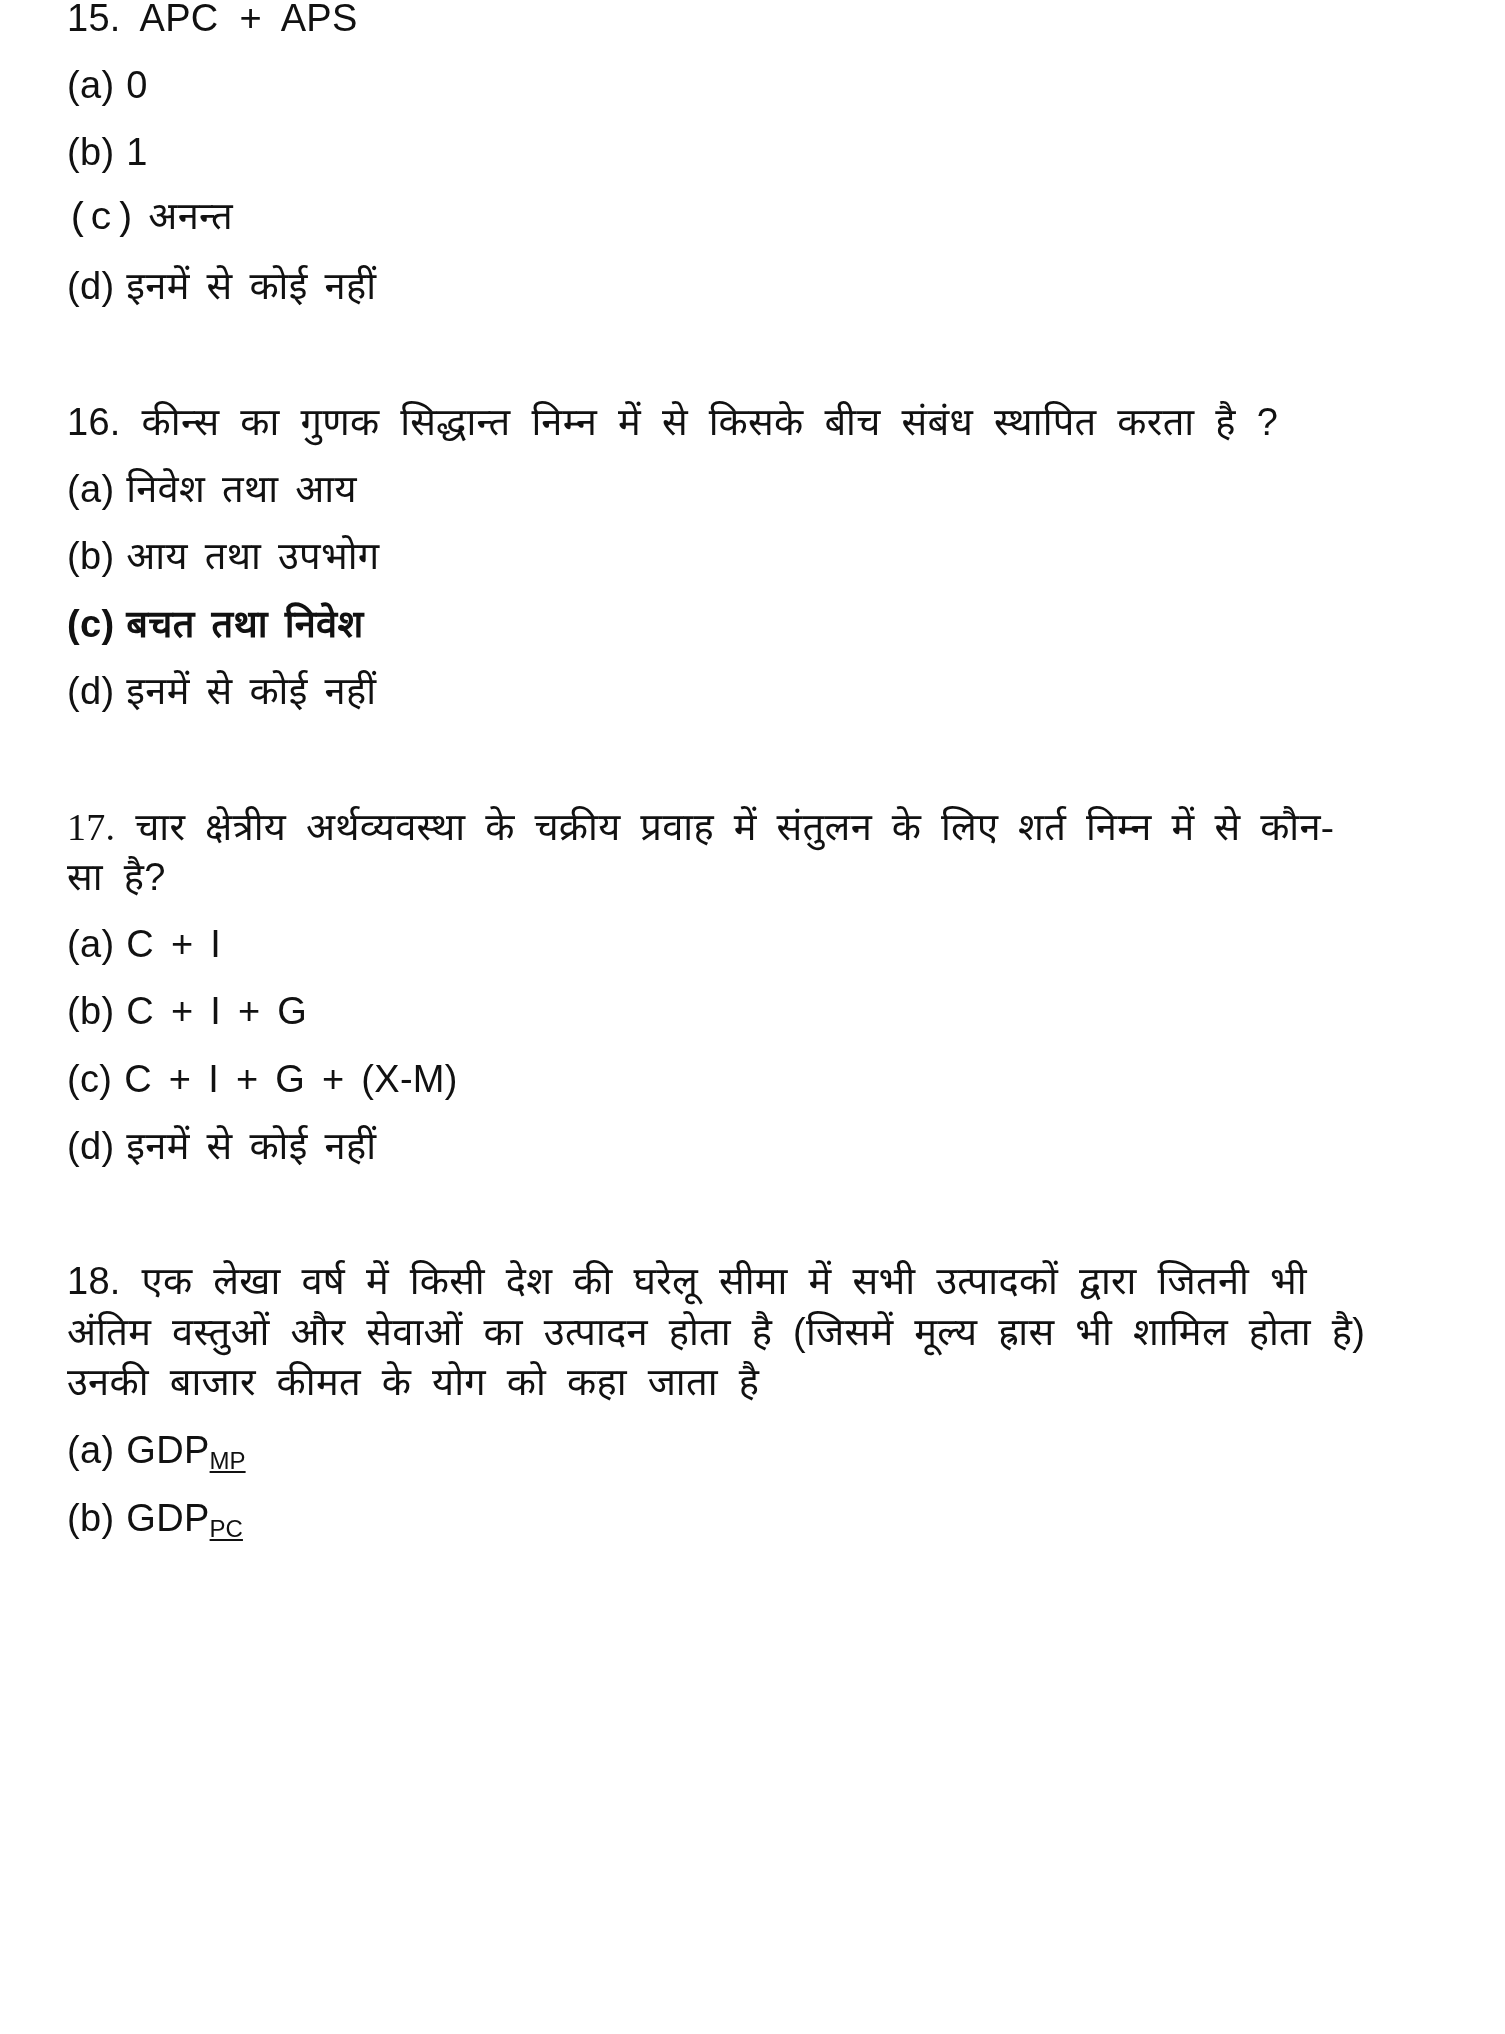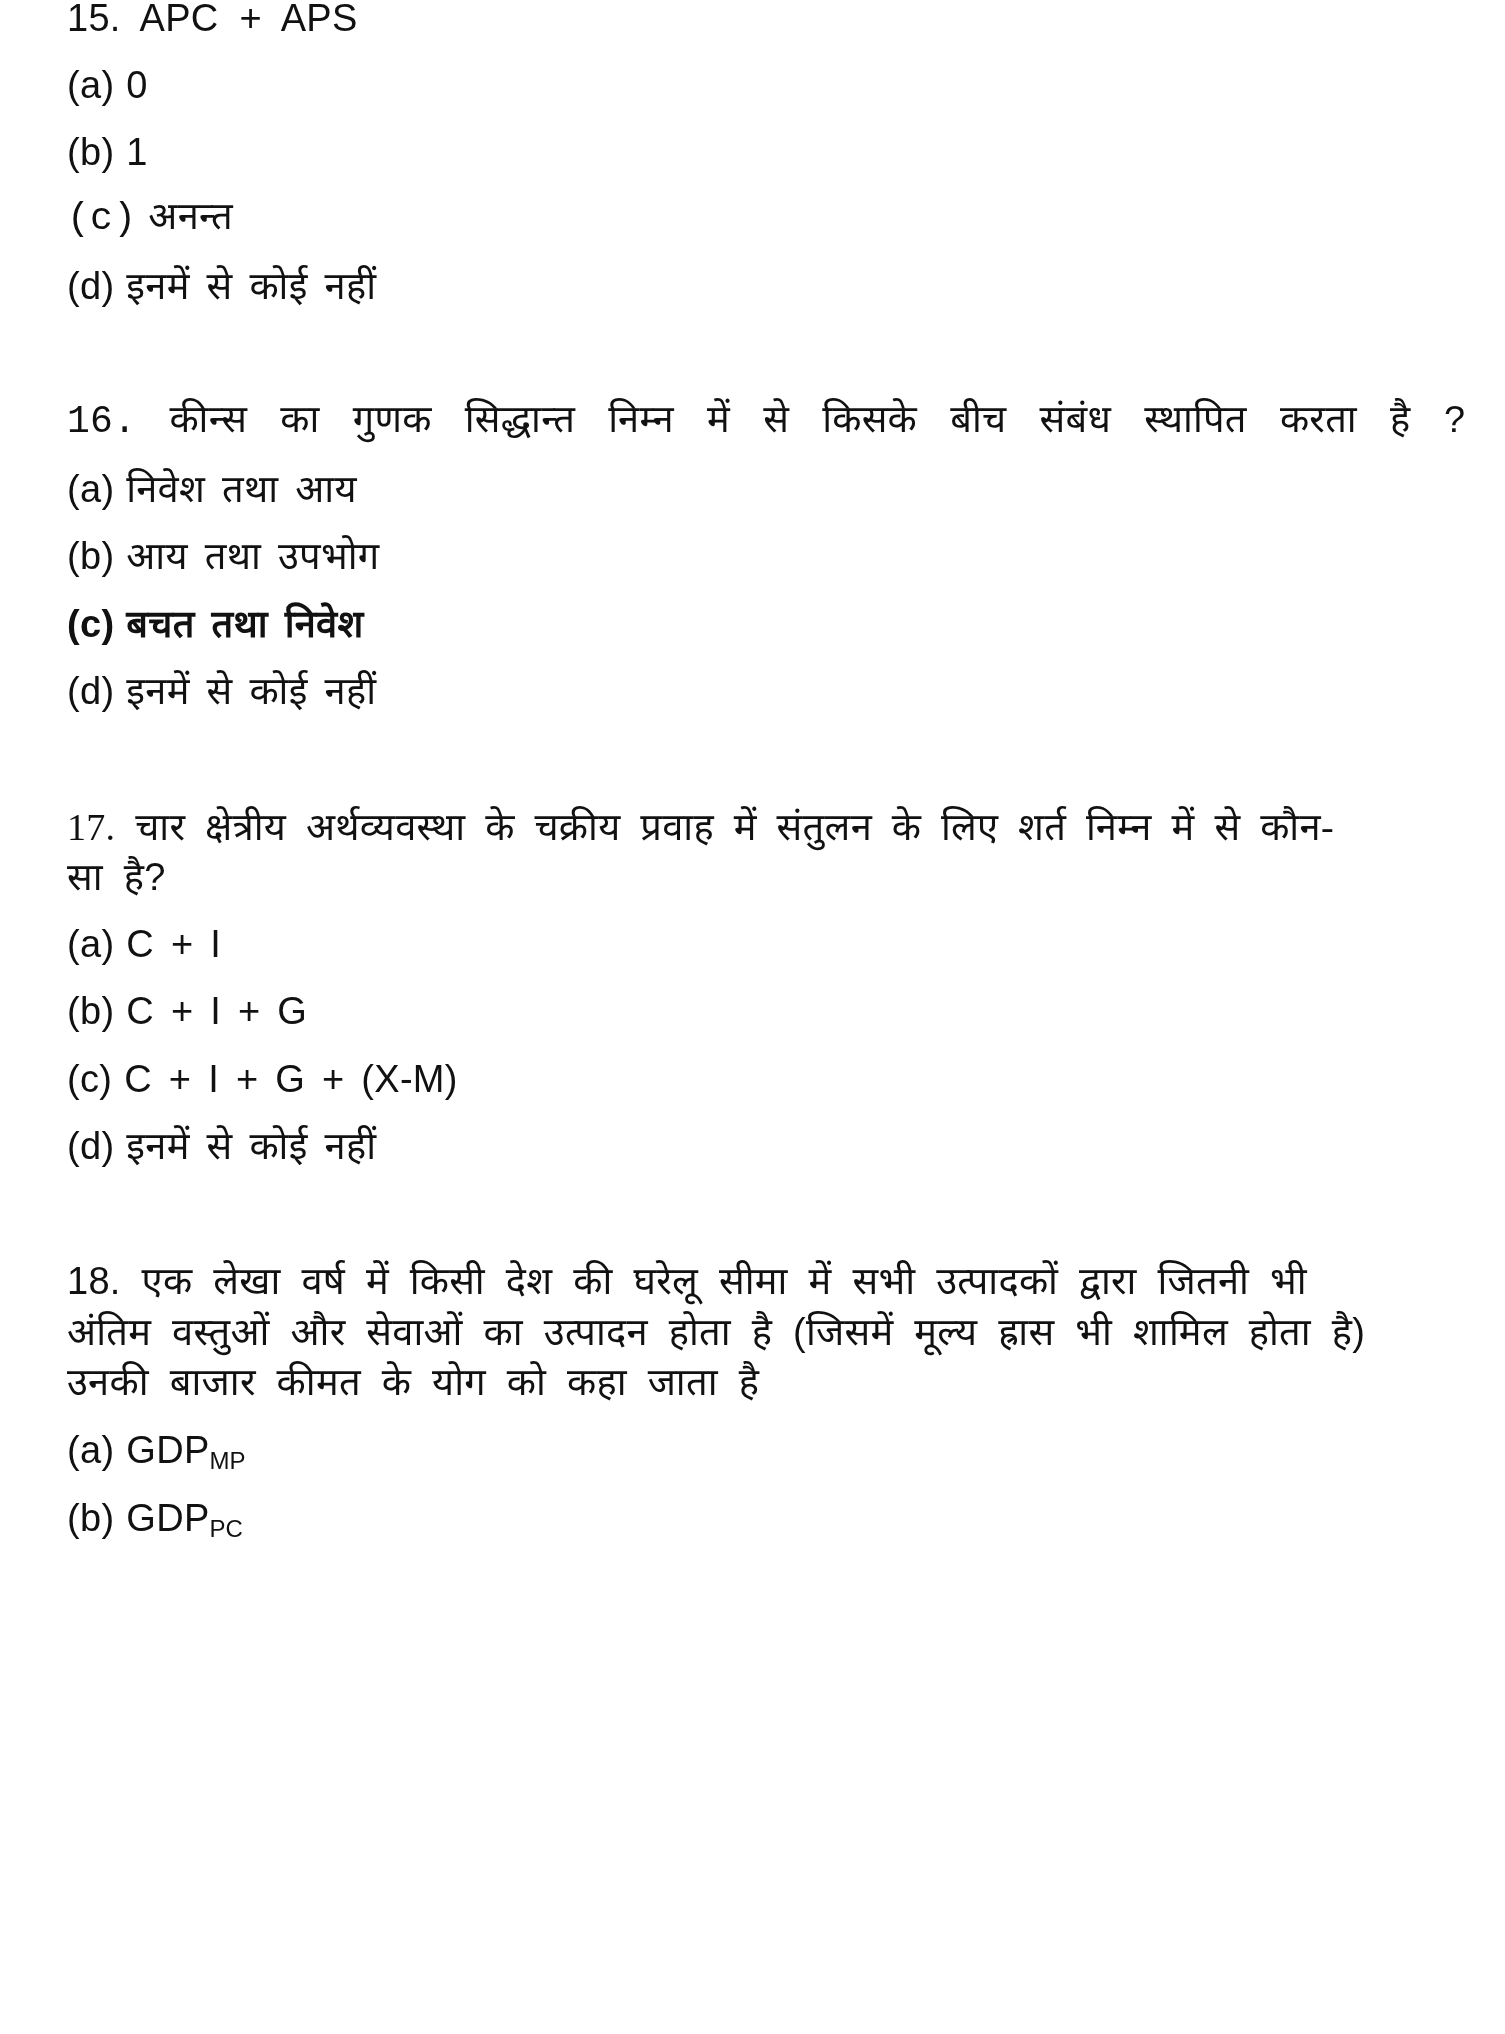--- a/index.html
+++ b/index.html
@@ -44,20 +44,21 @@
       font-size: 38px;
     }
     .opt .label {
       display: inline-block;
       margin-right: 12px;
     }
     .sub {
       font-size: 24px;
       vertical-align: -6px;
       letter-spacing: 0;
+      text-decoration: underline;
     }
   </style>
 </head>
 <body>
 
 <div class="page">
 
   <div class="block" style="top:0px;">
     <div class="line q-line" style="top:-4px;">15. APC + APS</div>
     <div class="line opt" style="top:63px;">
@@ -68,21 +69,21 @@
     </div>
     <div class="line opt" style="top:197px;font-family:Liberation Mono, monospace;">
       <span class="label">(c)</span><span>अनन्त</span>
     </div>
     <div class="line opt" style="top:264px;">
       <span class="label">(d)</span><span>इनमें से कोई नहीं</span>
     </div>
   </div>
 
   <div class="block" style="top:0px;">
-    <div class="line q-line" style="top:400px;font-family:Liberation Mono, monospace;">16. कीन्स का गुणक सिद्धान्त निम्न में से किसके बीच संबंध स्थापित करता है ?</div>
+    <div class="line q-line" style="top:400px;">16. कीन्स का गुणक सिद्धान्त निम्न में से किसके बीच संबंध स्थापित करता है ?</div>
     <div class="line opt" style="top:467px;">
       <span class="label">(a)</span><span>निवेश तथा आय</span>
     </div>
     <div class="line opt" style="top:534px;">
       <span class="label">(b)</span><span>आय तथा उपभोग</span>
     </div>
     <div class="line opt" style="top:602px;font-weight:bold;">
       <span class="label">(c)</span><span>बचत तथा निवेश</span>
     </div>
     <div class="line opt" style="top:669px;">

